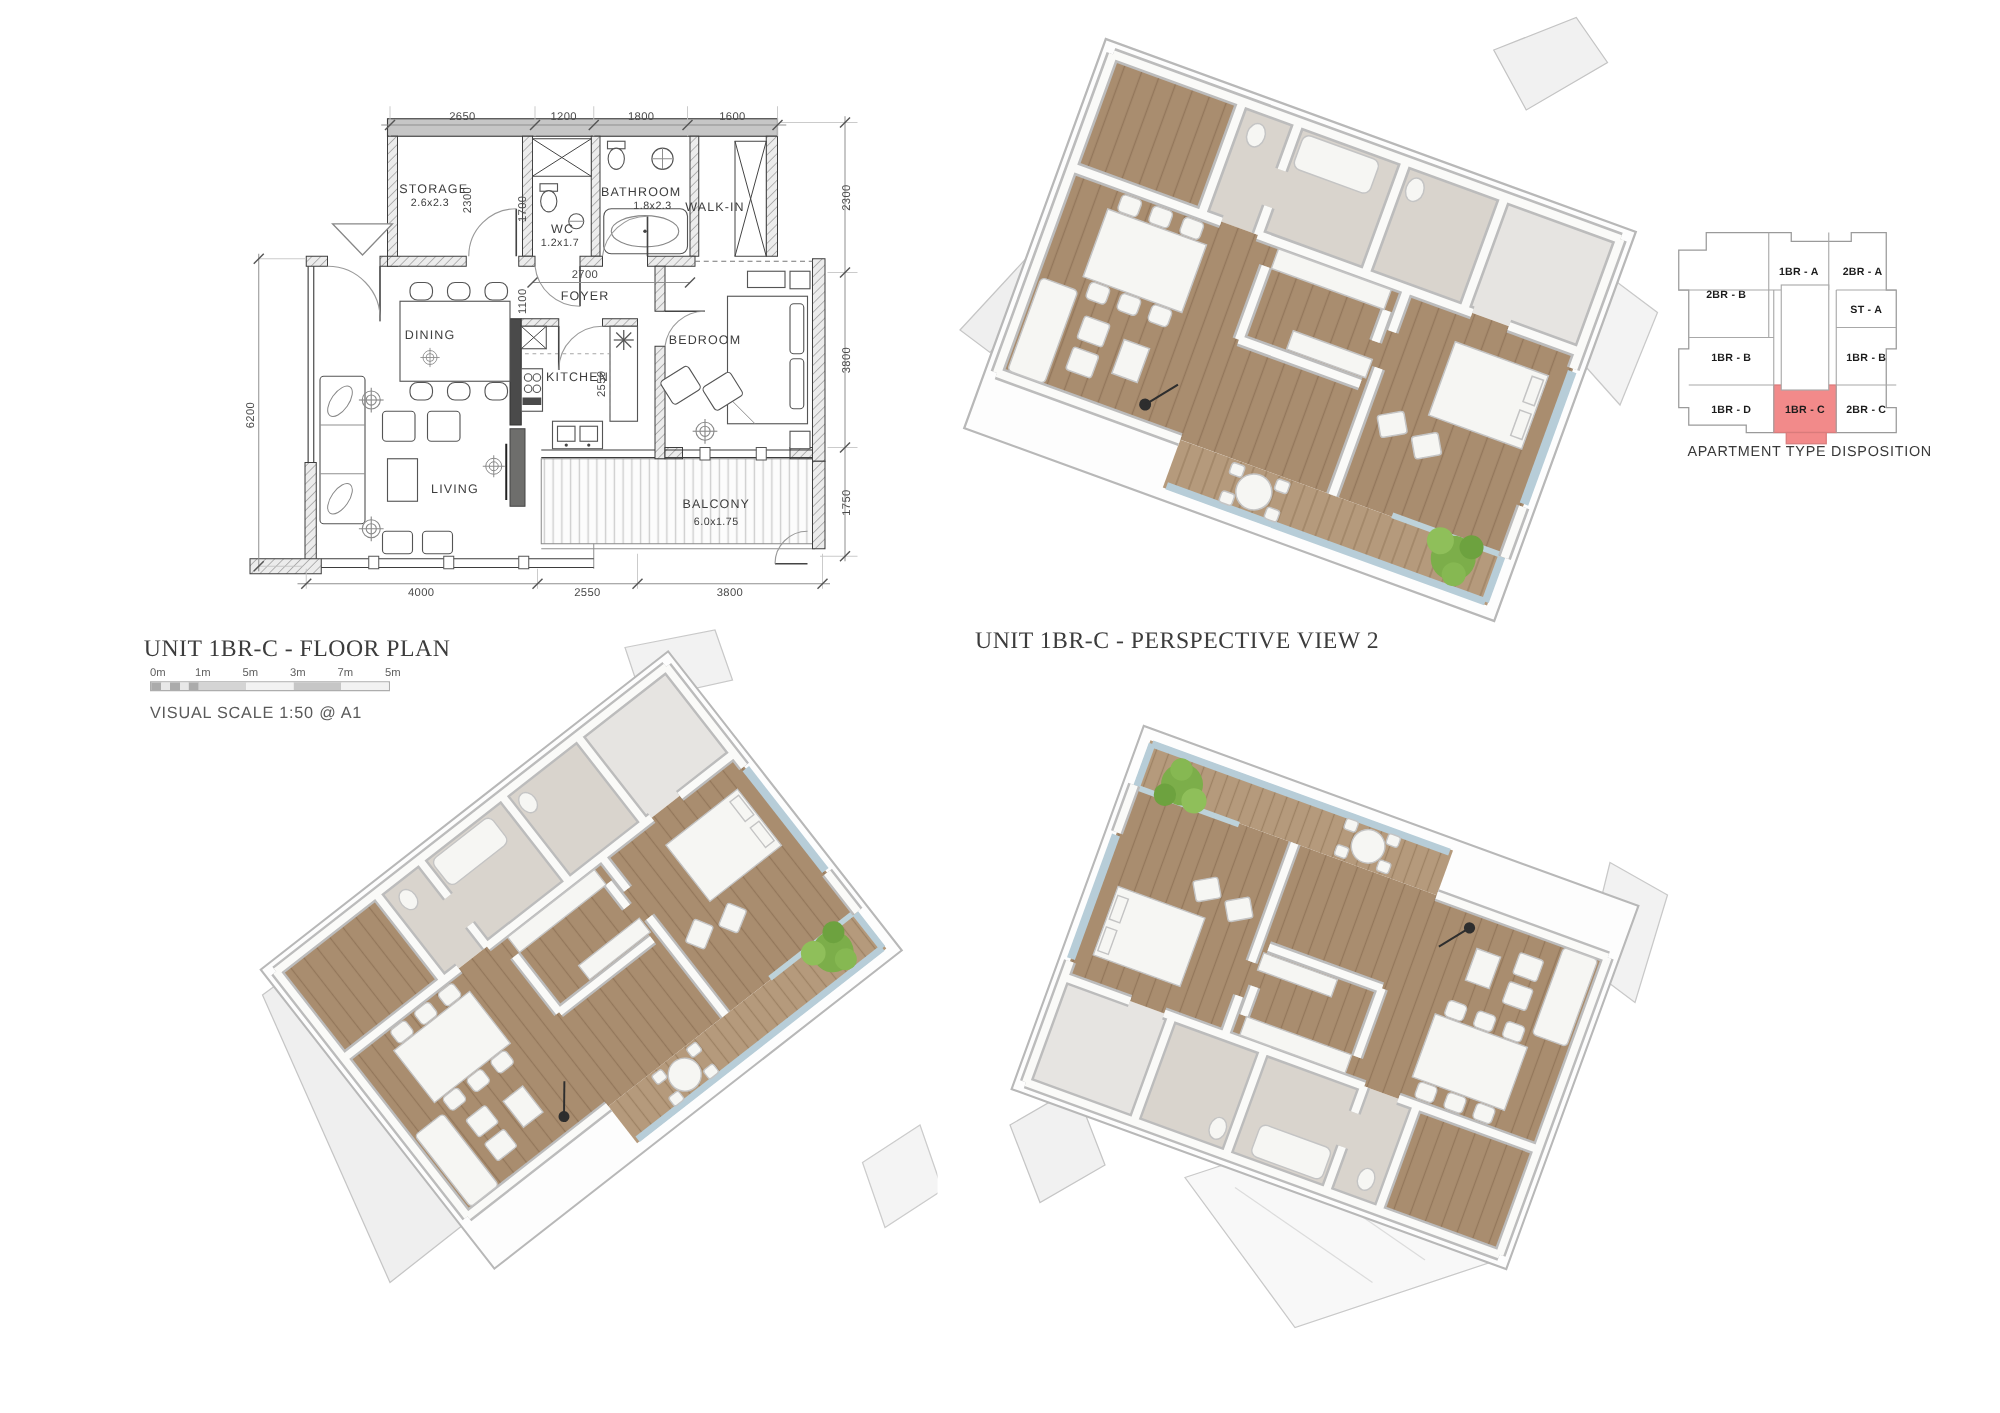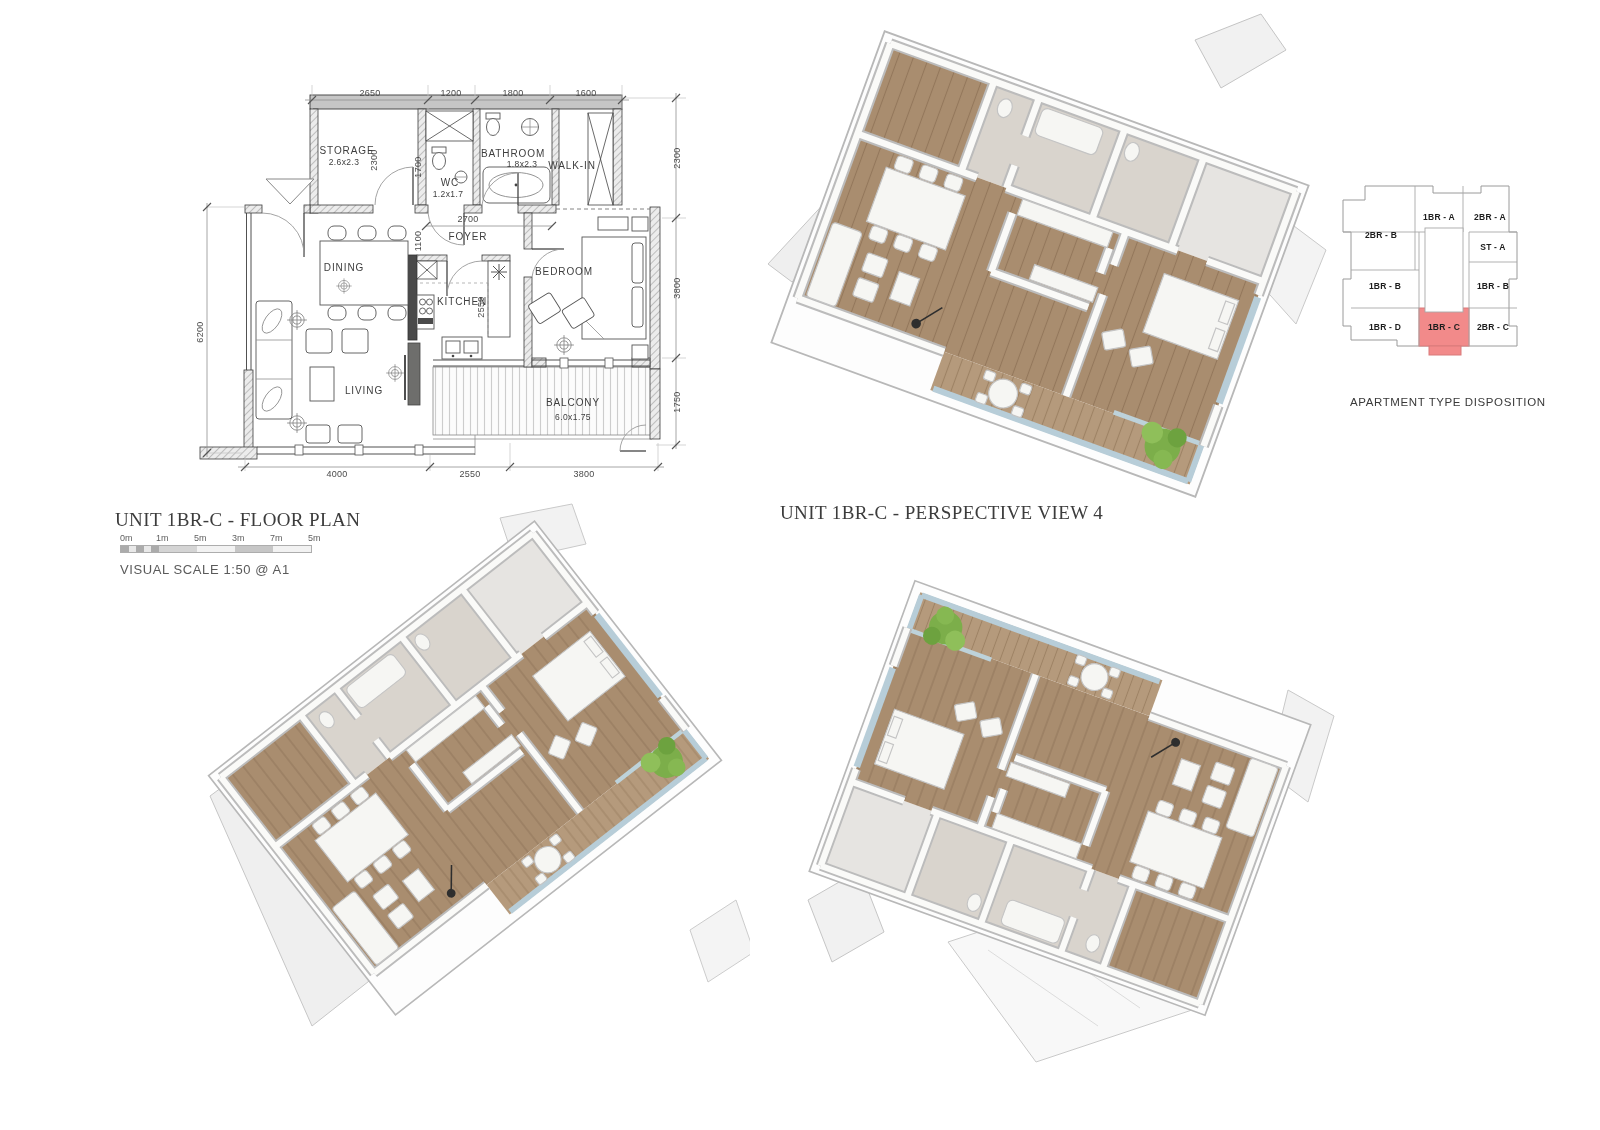--- a/index.html
+++ b/index.html
@@ -1,20 +1,20 @@
 <!DOCTYPE html>
 <html><head>
 <meta charset="utf-8">
 <style>
   html,body{margin:0;padding:0;background:#fff;}
   .sheet{position:relative;width:1600px;height:1130px;background:#ffffff;overflow:hidden;
          font-family:"Liberation Sans",sans-serif;color:#3e3e3e;}
   .abs{position:absolute;}
   .title{font-size:19px;letter-spacing:.4px;color:#3c3c3c;white-space:nowrap;font-family:Liberation Serif, serif;}
-  .kcap{font-size:11.5px;letter-spacing:.6px;color:#3a3a3a;white-space:nowrap;margin-top:40px;}
+  .kcap{font-size:11.5px;letter-spacing:.6px;color:#3a3a3a;white-space:nowrap;}
   .note{font-size:13px;letter-spacing:.6px;color:#5a5a5a;white-space:nowrap;}
   .sb-labels{position:relative;height:11px;font-size:9px;color:#606060;}
   .sb-labels span{position:absolute;top:0;}
   .sb-bar{margin-top:1px;height:8px;display:flex;border:1px solid #adadad;width:192px;box-sizing:border-box;}
   .sb-bar div{height:100%;}
   svg text{font-family:"Liberation Sans",sans-serif;}
   .rl{font-size:10px;fill:#3e3e3e;letter-spacing:.9px;}
   .rs{font-size:8.5px;fill:#3e3e3e;letter-spacing:.4px;}
   .dim{font-size:9px;fill:#4a4a4a;letter-spacing:.3px;}
   .kp{font-size:8.5px;font-weight:bold;fill:#1c1c1c;letter-spacing:.2px;}
@@ -391,21 +391,21 @@
   <svg class="abs" style="left:740px;top:12px" width="600" height="500">
     <g>
       <polygon points="455,28 521,2 546,38 481,76" fill="#f1f1f1" stroke="#c4c4c4"></polygon>
       <polygon points="28,252 150,120 170,140 52,270" fill="#efefef" stroke="#c6c6c6"></polygon>
       <polygon points="546,208 586,238 556,312 522,274" fill="#f3f3f3" stroke="#c9c9c9"></polygon>
     </g>
     <g transform="translate(300,252) rotate(20) scale(1.2) translate(-200,-150)">
         <use href="#apt"></use>
       </g>
   </svg>
-  <div class="abs title" style="left:780px;top:502px">UNIT 1BR-C - PERSPECTIVE VIEW 4</div>
+  <div class="abs title" style="left:780px;top:502px">UNIT 1BR-C - PERSPECTIVE VIEW 2</div>
 
   <svg class="abs" style="left:170px;top:500px" width="580" height="540">
     <g>
       <polygon points="40,296 108,246 208,474 142,526" fill="#efefef" stroke="#c6c6c6"></polygon>
       <polygon points="330,18 402,4 416,44 344,60" fill="#f2f2f2" stroke="#c9c9c9"></polygon>
       <polygon points="520,430 566,400 584,452 538,482" fill="#f4f4f4" stroke="#cccccc"></polygon>
     </g>
     <g transform="translate(295,268) rotate(-38) scale(1.1) translate(-200,-150)">
         <use href="#apt"></use>
       </g>

